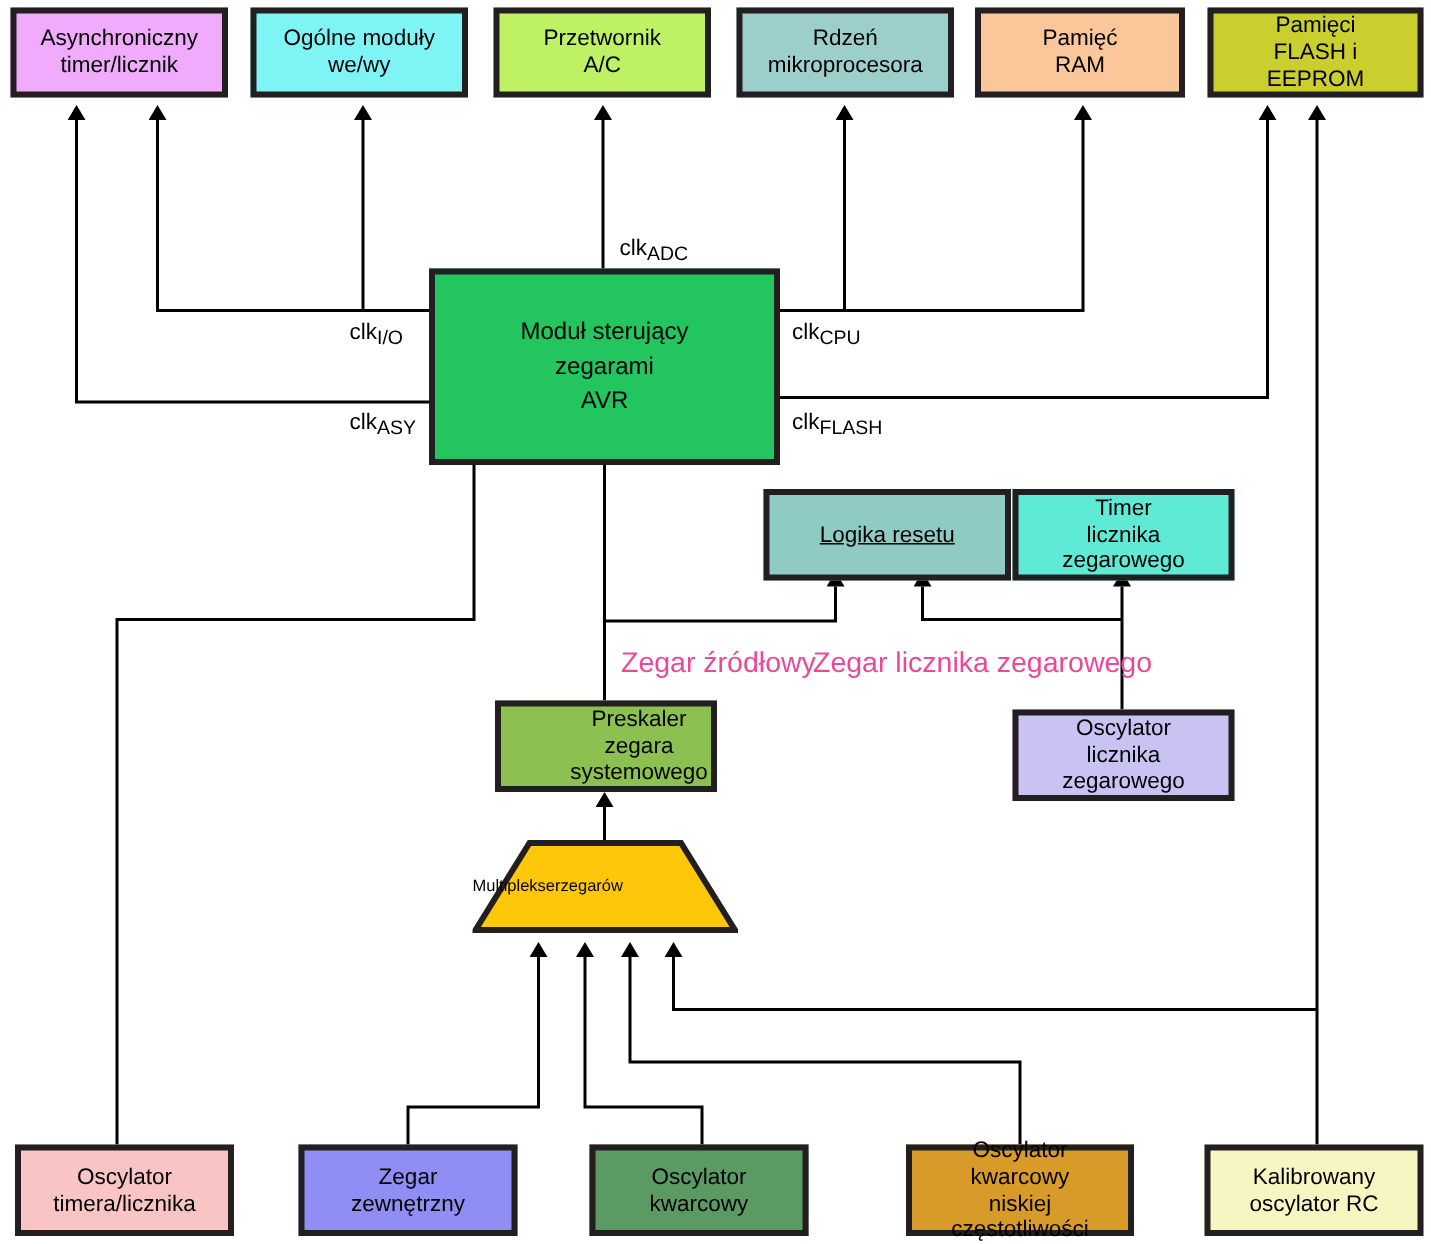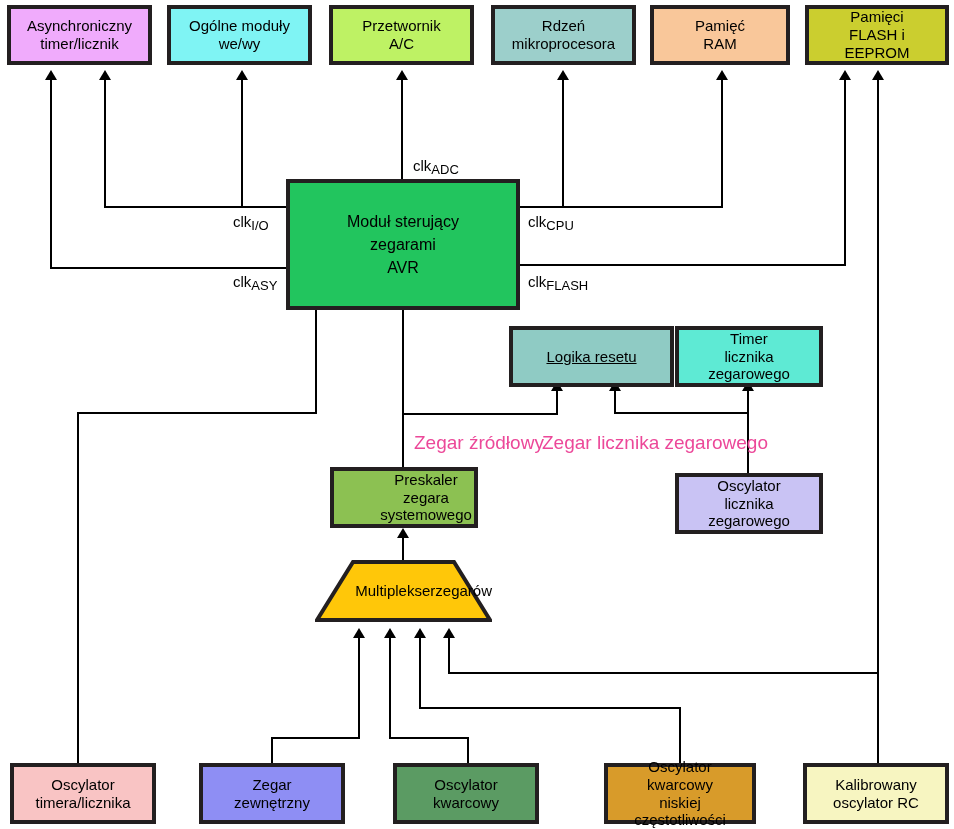--- a/index.html
+++ b/index.html
@@ -4,22 +4,22 @@
 <title>AVR Clock Distribution Diagram</title>
 <style>
   html,body{margin:0;padding:0;background:#ffffff;}
   body{font-family:"Liberation Sans",sans-serif;}
   #stage{position:relative;width:954px;height:829px;background:#ffffff;overflow:hidden;}
   #wires{position:absolute;left:0;top:0;width:954px;height:829px;pointer-events:none;}
   .box{position:absolute;box-sizing:border-box;border:4px solid #231f20;
        display:flex;align-items:center;justify-content:center;text-align:center;
        color:#000;font-size:15px;line-height:1.18;}
   .box span{display:block;padding:0 4px;}
-  .trap{position:absolute;display:flex;align-items:center;justify-content:flex-end;
-        text-align:center;color:#000;font-size:15px;line-height:1.18;}
+  .trap{position:absolute;display:flex;align-items:center;justify-content:flex-start;
+        text-align:center;color:#000;font-size:11px;line-height:1.18;}
   .trap .tlabel{position:relative;z-index:2;}
   .trapshape{position:absolute;left:0;top:0;width:100%;height:100%;z-index:1;}
   .wlabel{position:absolute;color:#ec4899;font-size:19px;white-space:nowrap;}
   .clklabel{position:absolute;color:#000;font-size:15px;white-space:nowrap;}
   .clklabel sub{font-size:13px;vertical-align:baseline;position:relative;top:3px;}
 </style>
 </head>
 <body>
 
 <div id="stage">

